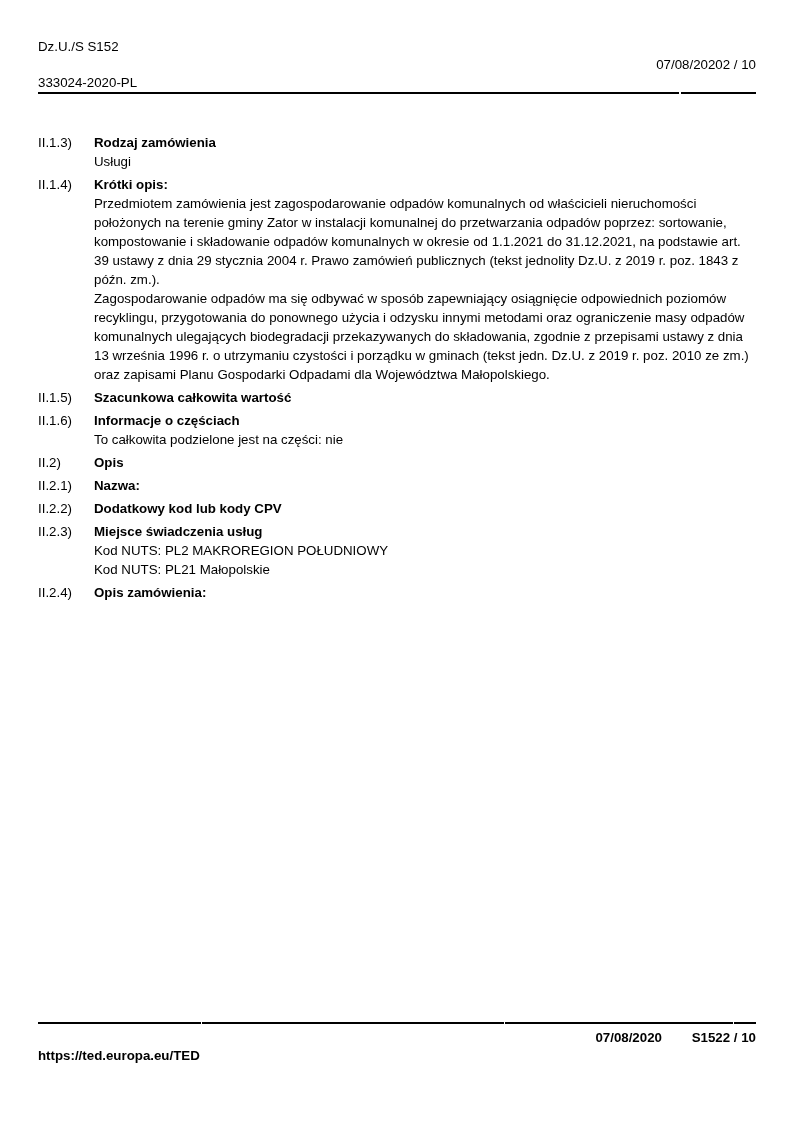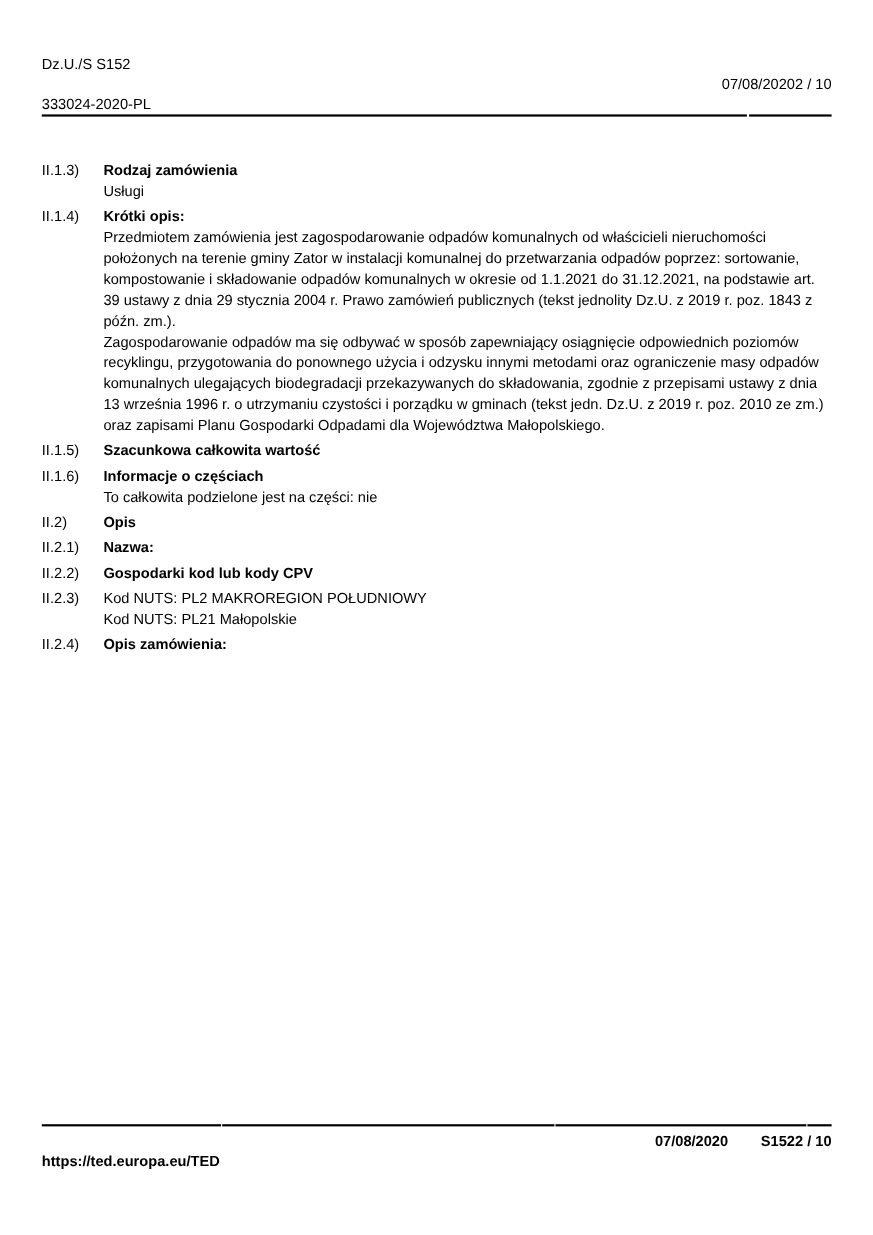--- a/index.html
+++ b/index.html
@@ -13,21 +13,21 @@
     position: relative;
     overflow: hidden;
     color: #000000;
     font-family: "Liberation Sans", sans-serif;
     font-size: 13.3px;
     line-height: 19px;
   }
   .page {
     position: absolute;
     inset: 0;
-    padding: 12px 38px;
+    padding: 0 38px;
     box-sizing: border-box;
   }
   
   .header {
     margin-top: 38px;
     line-height: 18px;
   }
   .row-split {
     display: flex;
     justify-content: flex-end;
@@ -142,26 +142,27 @@
       </div>
       <div class="section">
         <span class="sec-num">II.2.1)</span>
         <div class="sec-content">
           <div class="sec-heading">Nazwa:</div>
         </div>
       </div>
       <div class="section">
         <span class="sec-num">II.2.2)</span>
         <div class="sec-content">
-          <div class="sec-heading">Gospodarki kod lub kody CPV</div>
+          <div class="sec-heading">Dodatkowy kod lub kody CPV</div>
         </div>
       </div>
       <div class="section">
         <span class="sec-num">II.2.3)</span>
         <div class="sec-content">
+          <div class="sec-heading">Miejsce świadczenia usług</div>
           <div class="sec-text">Kod NUTS: PL2 MAKROREGION POŁUDNIOWY</div>
           <div class="sec-text">Kod NUTS: PL21 Małopolskie</div>
         </div>
       </div>
       <div class="section">
         <span class="sec-num">II.2.4)</span>
         <div class="sec-content">
           <div class="sec-heading">Opis zamówienia:</div>
         </div>
       </div>

